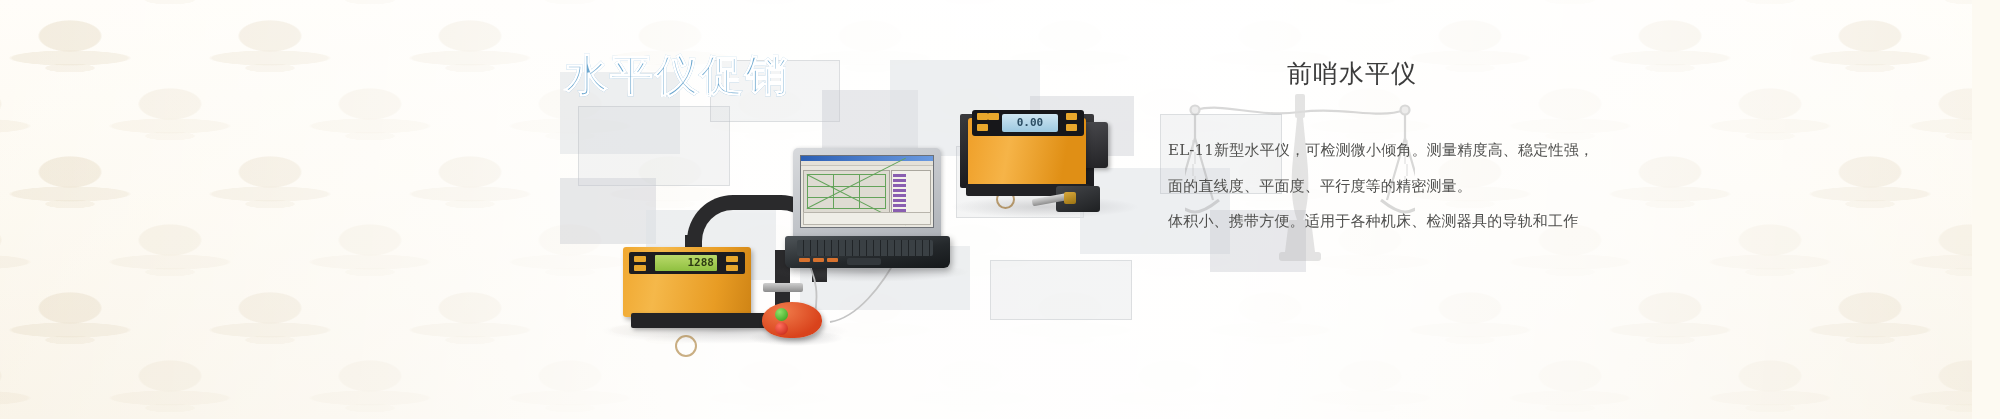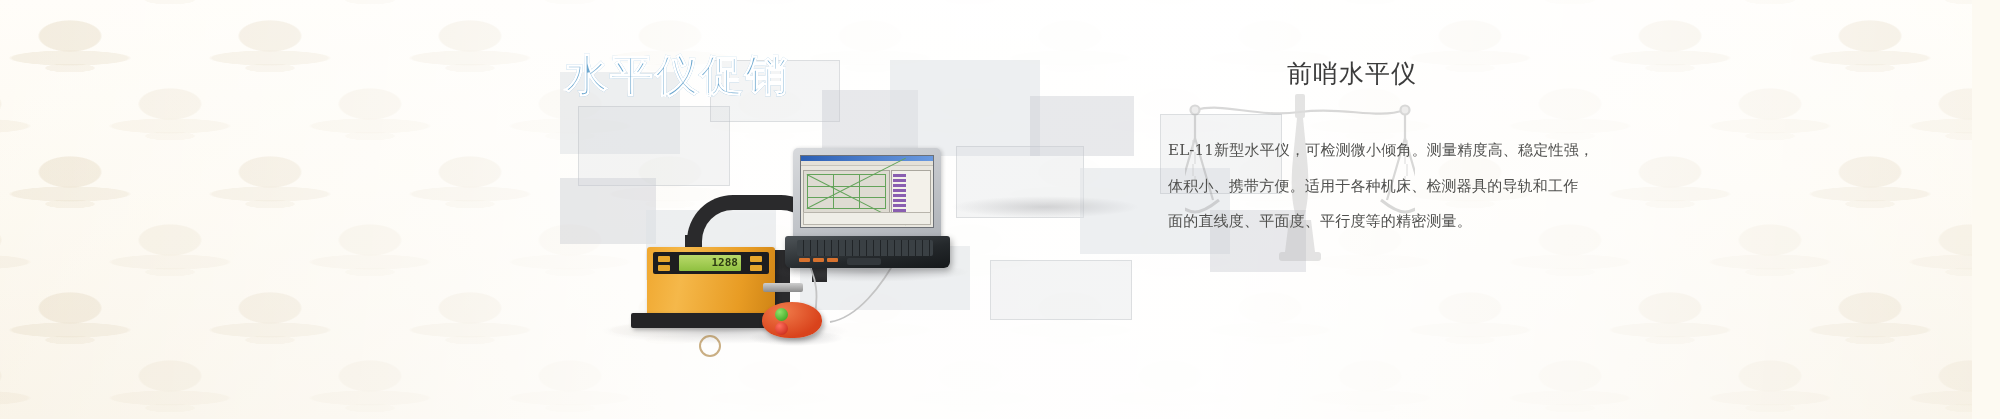--- a/index.html
+++ b/index.html
@@ -86,21 +86,21 @@
   #prod-level{left:615px;top:195px;width:210px;height:135px;}
   .lv-handle{
     position:absolute;left:72px;top:0;width:110px;height:72px;
     border:15px solid #2a2a2c;border-bottom:none;
     border-radius:46px 46px 0 0;
     box-shadow:inset -2px 2px 4px rgba(255,255,255,.18);
   }
   .lv-handle2{position:absolute;left:160px;top:55px;width:15px;height:62px;background:#2a2a2c;border-radius:0 0 3px 3px;}
   .lv-handle3{position:absolute;left:70px;top:40px;width:16px;height:26px;background:#2a2a2c;}
   .lv-body{
-    position:absolute;left:32px;top:52px;width:128px;height:70px;
+    position:absolute;left:8px;top:52px;width:128px;height:70px;
     background:linear-gradient(100deg,#f0a830 0%,#f5b84a 28%,#e89c24 72%,#cf8415 100%);
     border-radius:3px;box-shadow:2px 3px 5px rgba(0,0,0,.28);
   }
   .lv-panel{position:absolute;left:6px;top:5px;width:116px;height:22px;background:#1d1d1f;border-radius:2px;}
   .lv-lcd{position:absolute;left:26px;top:3px;width:62px;height:16px;background:linear-gradient(180deg,#b9d96a,#8fc040);border-radius:1px;
     font:bold 11px "DejaVu Sans Mono","Liberation Mono",monospace;color:#2c3a12;text-align:right;padding-right:3px;line-height:16px;box-sizing:border-box;}
   .lv-btn{position:absolute;width:12px;height:6px;background:#e8a72c;border-radius:1px;}
   .lv-base{position:absolute;left:16px;top:118px;width:168px;height:15px;background:#242426;border-radius:2px;box-shadow:2px 2px 4px rgba(0,0,0,.3);}
   .lv-seal{position:absolute;left:52px;top:88px;width:18px;height:18px;border-radius:50%;border:2px solid rgba(150,95,10,.5);}
   .lv-probe{position:absolute;left:148px;top:88px;width:40px;height:9px;background:linear-gradient(180deg,#cfcfcf,#8c8c8c);border-radius:2px;}
@@ -191,22 +191,22 @@
     <g stroke="#bdbdbd" stroke-width="1.6" fill="none" opacity=".75">
       <path d="M8 52 L8 64 M10 64 L10 76 M8 76 L8 88 M10 88 L10 100"></path>
       <path d="M222 52 L222 64 M220 64 L220 76 M222 76 L222 88 M220 88 L220 100"></path>
     </g>
   </svg>
 
   <div id="right-head">前哨水平仪</div>
 
   <div id="desc">
     <div>EL-11新型水平仪，可检测微小倾角。测量精度高、稳定性强，</div>
+    <div>面的直线度、平面度、平行度等的精密测量。</div>
     <div>体积小、携带方便。适用于各种机床、检测器具的导轨和工作</div>
-    <div>面的直线度、平面度、平行度等的精密测量。</div>
   </div>
 
 
   <div class="shadow" style="left:600px;top:318px;width:250px;height:26px;"></div>
   <div class="product" id="prod-level">
     <div class="lv-handle"></div>
     <div class="lv-handle3"></div>
     <div class="lv-handle2"></div>
     <div class="lv-body">
       <div class="lv-panel">
@@ -272,14 +272,34 @@
     <div class="lp-base">
       <div class="lp-kb"></div>
       <div class="lp-pad"></div>
       <div class="lp-led" style="left:14px;"></div>
       <div class="lp-led" style="left:28px;"></div>
       <div class="lp-led" style="left:42px;"></div>
     </div>
   </div>
 
   <div class="shadow" style="left:950px;top:196px;width:190px;height:22px;"></div>
+  <div class="product" id="prod-digital">
+    <div class="dg-ends" style="left:0px;"></div>
+    <div class="dg-ends" style="left:120px;"></div>
+    <div class="dg-acc"></div>
+    <div class="dg-body">
+      <div class="dg-seal"></div>
+    </div>
+    <div class="dg-top">
+      <div class="dg-lcd">0.00</div>
+      <div class="dg-btn" style="left:5px;top:3px;"></div>
+      <div class="dg-btn" style="left:5px;top:14px;"></div>
+      <div class="dg-btn" style="left:16px;top:3px;"></div>
+      <div class="dg-btn" style="left:94px;top:3px;"></div>
+      <div class="dg-btn" style="left:94px;top:14px;"></div>
+    </div>
+    <div class="dg-base"></div>
+    <div class="dg-acc2"></div>
+    <div class="dg-rod"></div>
+    <div class="dg-tip"></div>
+  </div>
 
 </div>
 
 </body></html>

